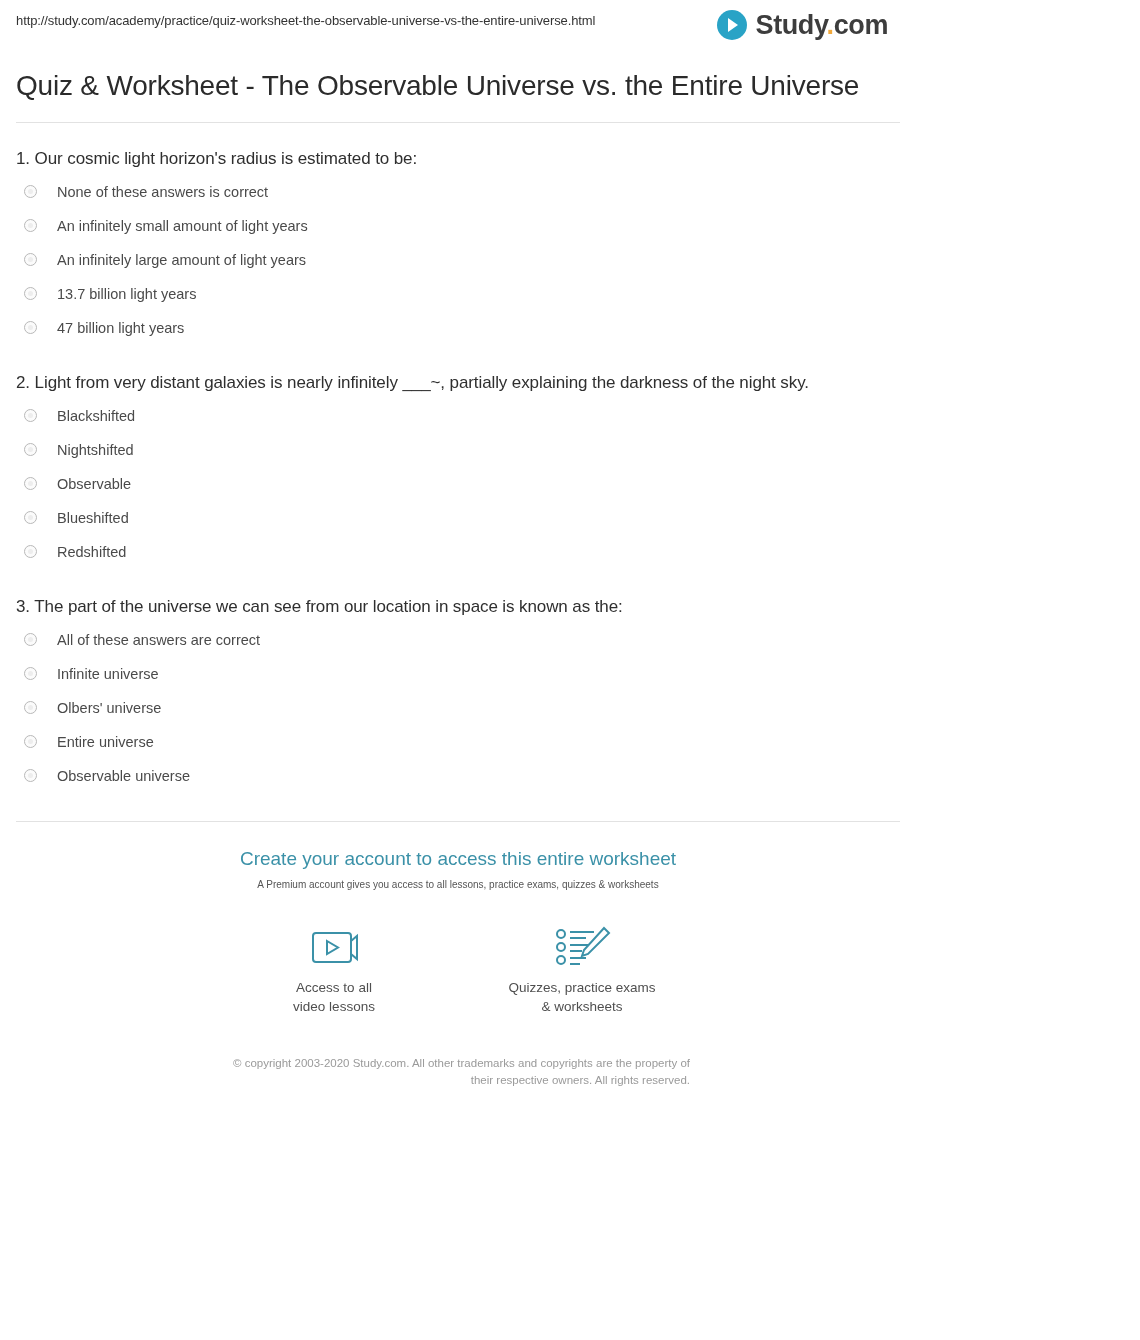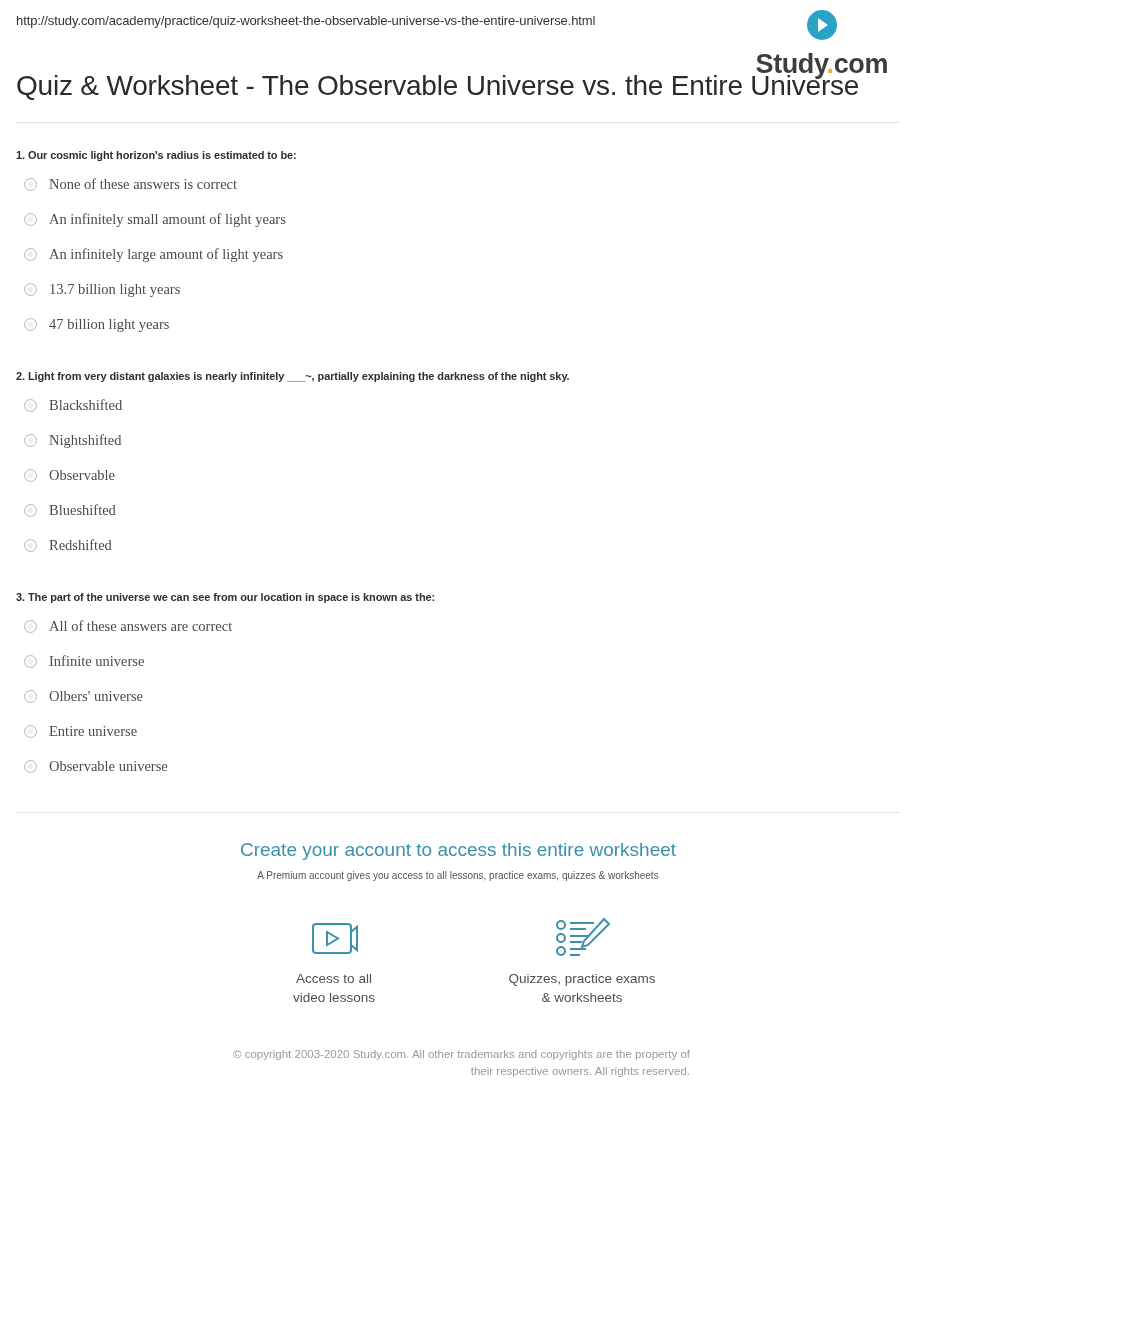--- a/index.html
+++ b/index.html
@@ -30,24 +30,22 @@
   }
   .url {
     font-size: 13px;
     color: #333333;
     font-family: "Liberation Sans", sans-serif;
     letter-spacing: -0.1px;
     padding-top: 3px;
   }
   .logo {
     display: flex;
-    align-items: center;
     gap: 9px;
     padding-right: 12px;
-    flex-direction: column;
   }
   .logo-mark {
     width: 30px;
     height: 30px;
     border-radius: 50%;
     background: #29a3c6;
     position: relative;
     flex: none;
   }
   .logo-mark::after {
@@ -83,35 +81,34 @@
   .title-rule {
     border: none;
     border-top: 1px solid #e2e2e2;
     margin: 18px 0 0 0;
   }
 
   
   .questions { padding-top: 6px; }
   .question-block { margin-bottom: 28px; }
   .question-text {
-    font-size: 11px;
-    font-weight: bold;
+    font-size: 17px;
+    font-weight: normal;
     color: #2f2f2f;
     margin: 20px 0 6px 0;
     letter-spacing: -0.1px;
   }
   .answers { margin: 0; padding: 0; list-style: none; }
   .answer {
     display: flex;
     align-items: center;
-    gap: 12px;
+    gap: 20px;
     padding: 9px 0 9px 8px;
     font-size: 14.5px;
     color: #4a4a4a;
-    font-family: Liberation Serif, serif;
   }
   .radio {
     width: 13px;
     height: 13px;
     border-radius: 50%;
     border: 1px solid #b9b9b9;
     background: #fbfbfb;
     flex: none;
     box-sizing: border-box;
     position: relative;

